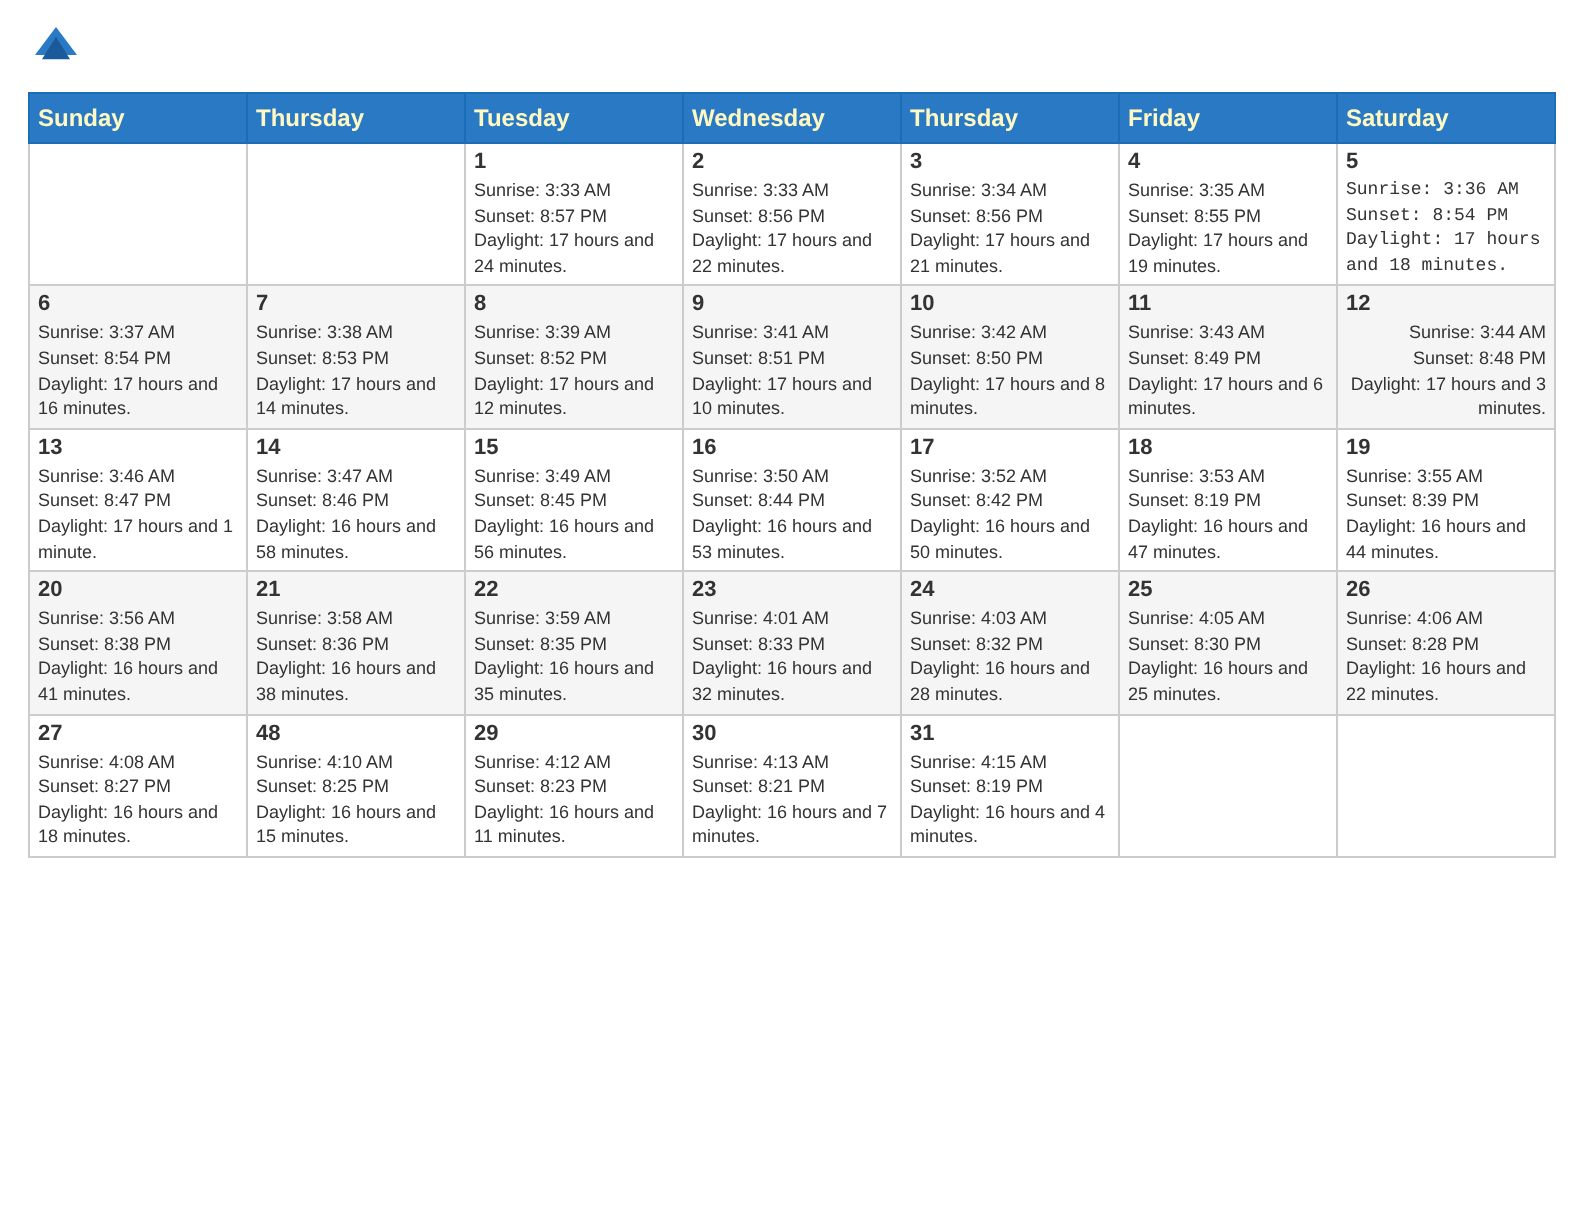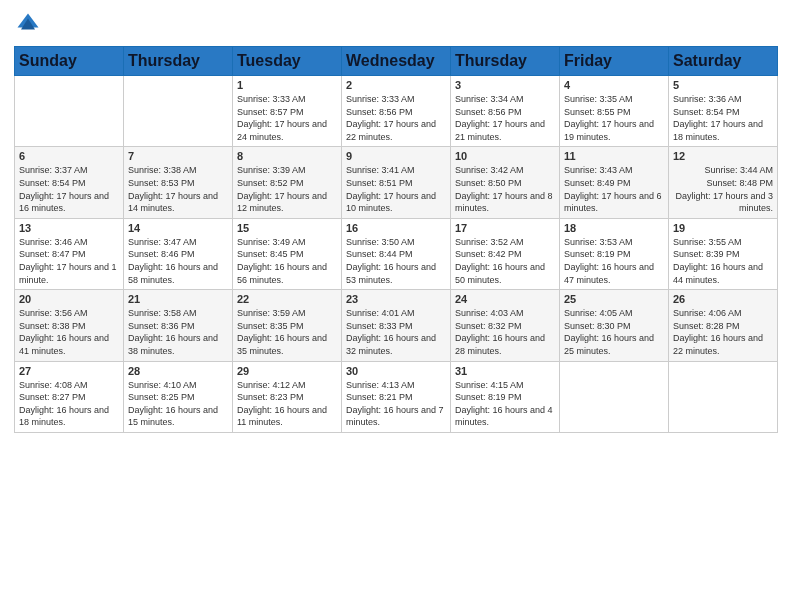--- a/index.html
+++ b/index.html
@@ -50,22 +50,22 @@
       font-size: 15px;
       color: #555;
     }
     .calendar {
       width: 100%;
       border-collapse: collapse;
       border: 1px solid #ccc;
     }
     .calendar th {
       background: #2979c4;
-      color: #0f172a;
-      font-size: 16px;
+      color: #fef9c3;
+      font-size: 12px;
       font-weight: bold;
       padding: 5px 4px;
       text-align: left;
       border: 1px solid #1a6eb5;
     }
     .calendar td {
       border: 1px solid #ccc;
       vertical-align: top;
       padding: 3px 4px;
       width: calc(100% / 7);
@@ -151,21 +151,21 @@
 Daylight: 17 hours and 21 minutes.</div>
           </td>
           <td>
             <span class="day-num">4</span>
             <div class="day-info" style="white-space: pre-line;">Sunrise: 3:35 AM
 Sunset: 8:55 PM
 Daylight: 17 hours and 19 minutes.</div>
           </td>
           <td>
             <span class="day-num">5</span>
-            <div class="day-info" style="white-space: pre-line;">Sunrise: 3:36 AM
+            <div class="day-info" style="white-space: pre-line; font-family: Liberation Mono, monospace;">Sunrise: 3:36 AM
 Sunset: 8:54 PM
 Daylight: 17 hours and 18 minutes.</div>
           </td>
         </tr>
         <tr>
           <td>
             <span class="day-num">6</span>
             <div class="day-info" style="white-space: pre-line;">Sunrise: 3:37 AM
 Sunset: 8:54 PM
 Daylight: 17 hours and 16 minutes.</div>
@@ -296,21 +296,21 @@
           </td>
         </tr>
         <tr>
           <td>
             <span class="day-num">27</span>
             <div class="day-info" style="white-space: pre-line;">Sunrise: 4:08 AM
 Sunset: 8:27 PM
 Daylight: 16 hours and 18 minutes.</div>
           </td>
           <td>
-            <span class="day-num">28</span>
+            <span class="day-num">48</span>
             <div class="day-info" style="white-space: pre-line;">Sunrise: 4:10 AM
 Sunset: 8:25 PM
 Daylight: 16 hours and 15 minutes.</div>
           </td>
           <td>
             <span class="day-num">29</span>
             <div class="day-info" style="white-space: pre-line;">Sunrise: 4:12 AM
 Sunset: 8:23 PM
 Daylight: 16 hours and 11 minutes.</div>
           </td>

